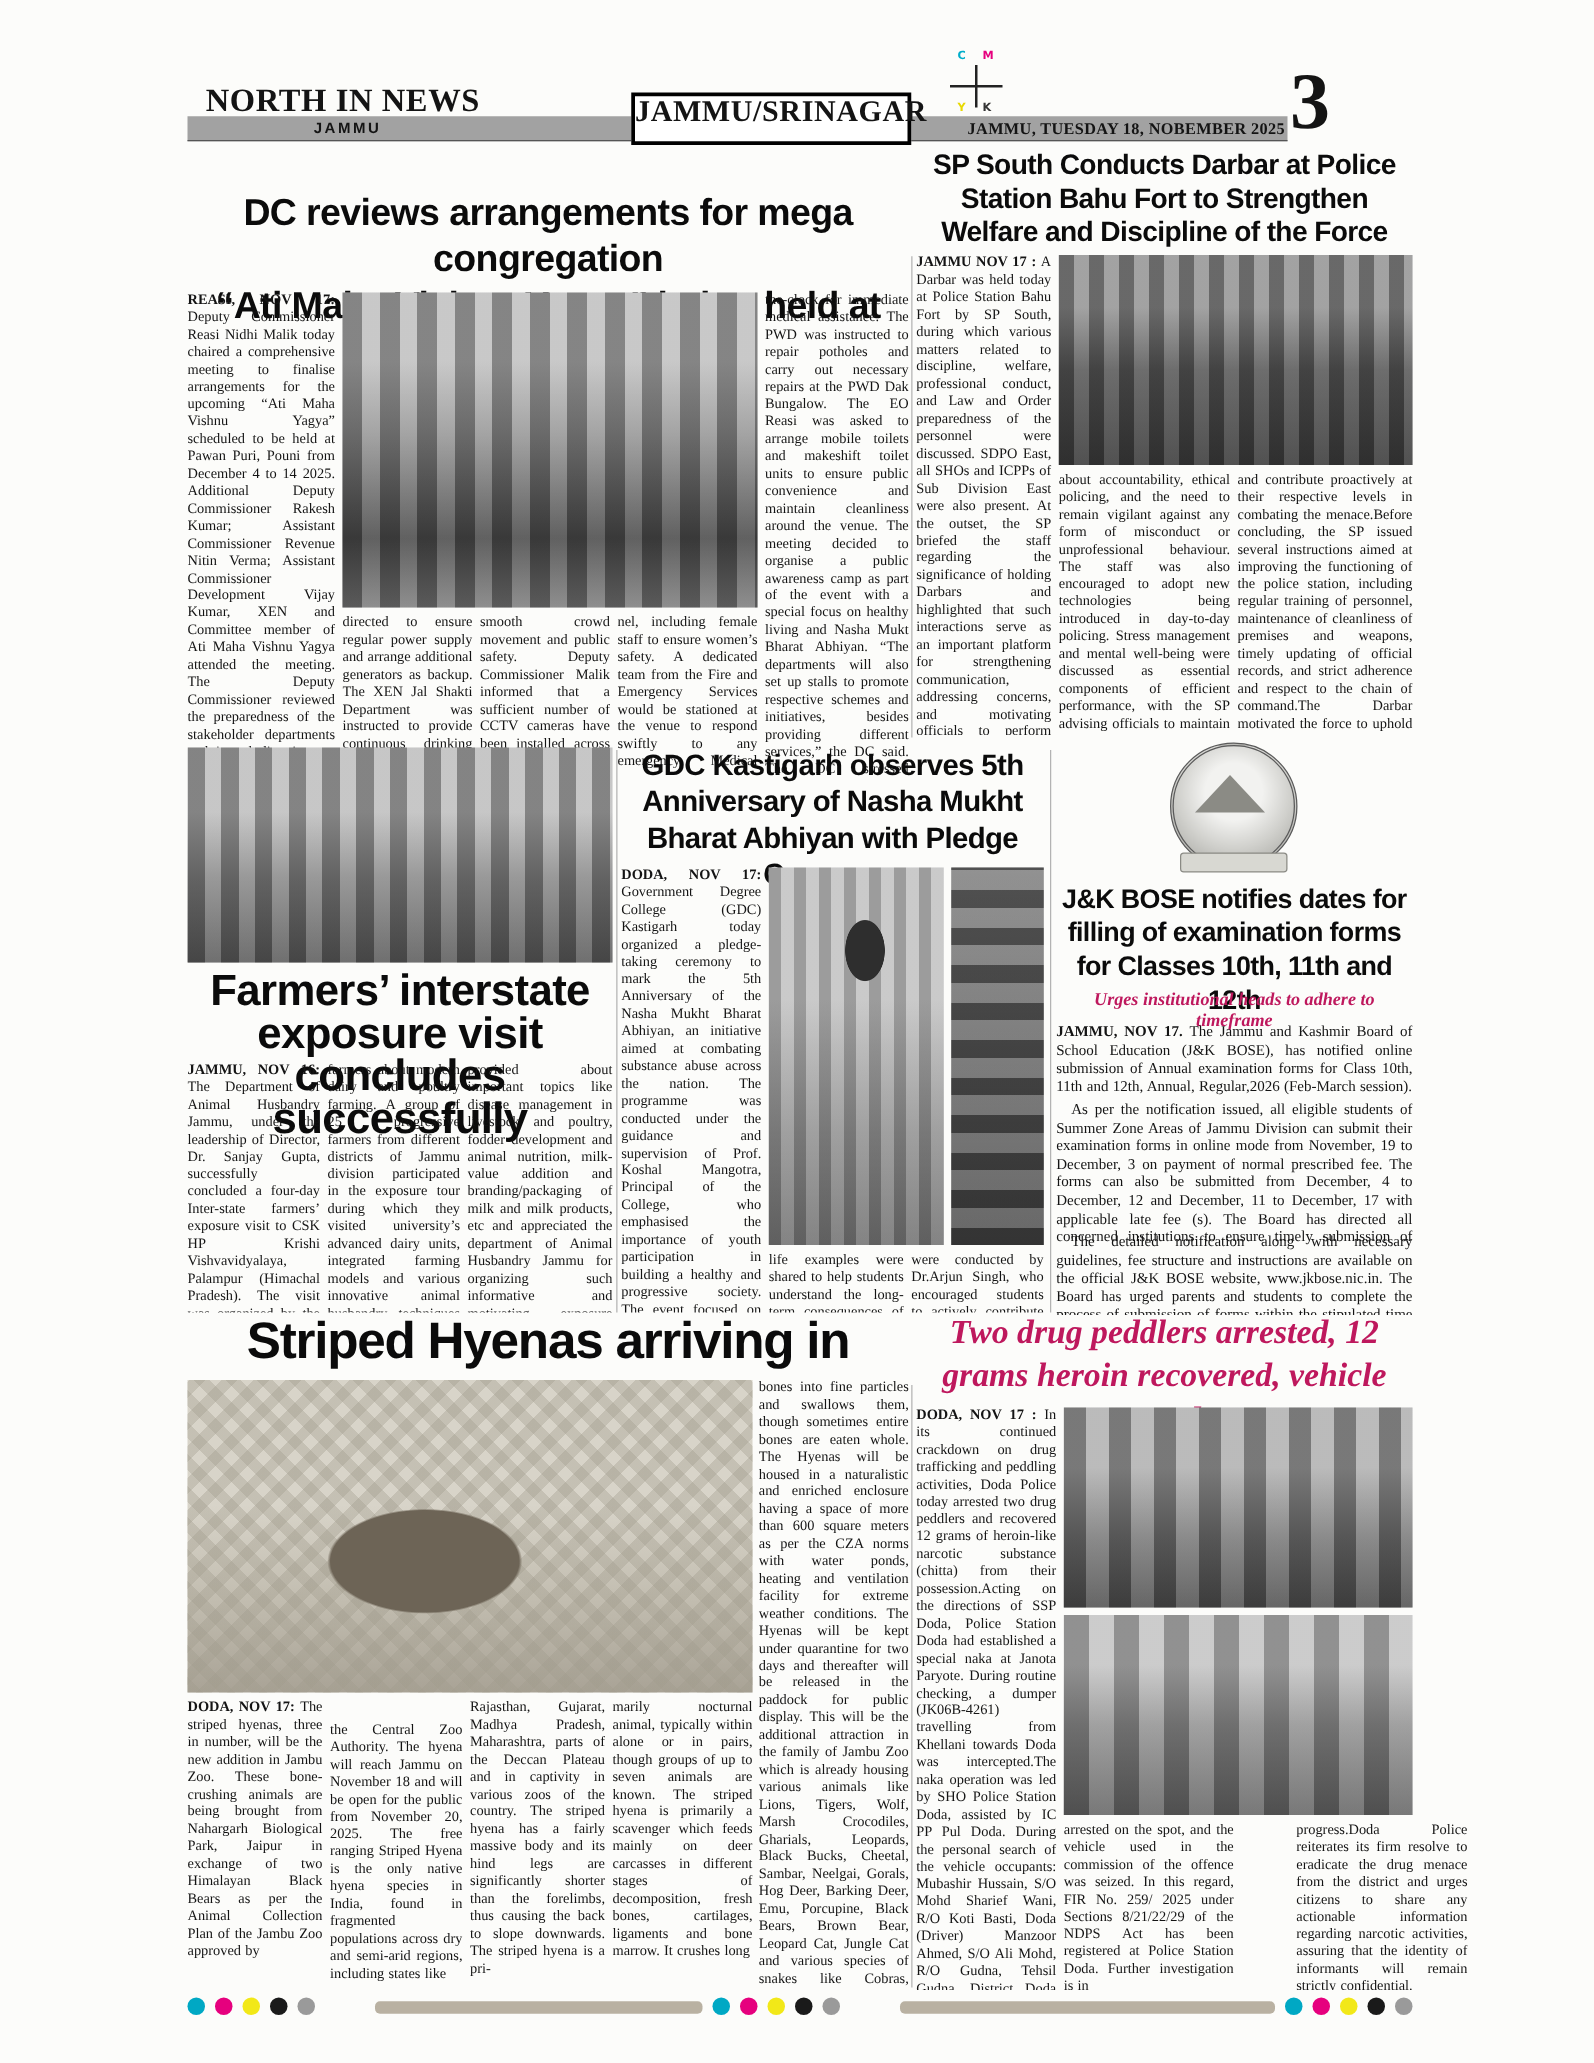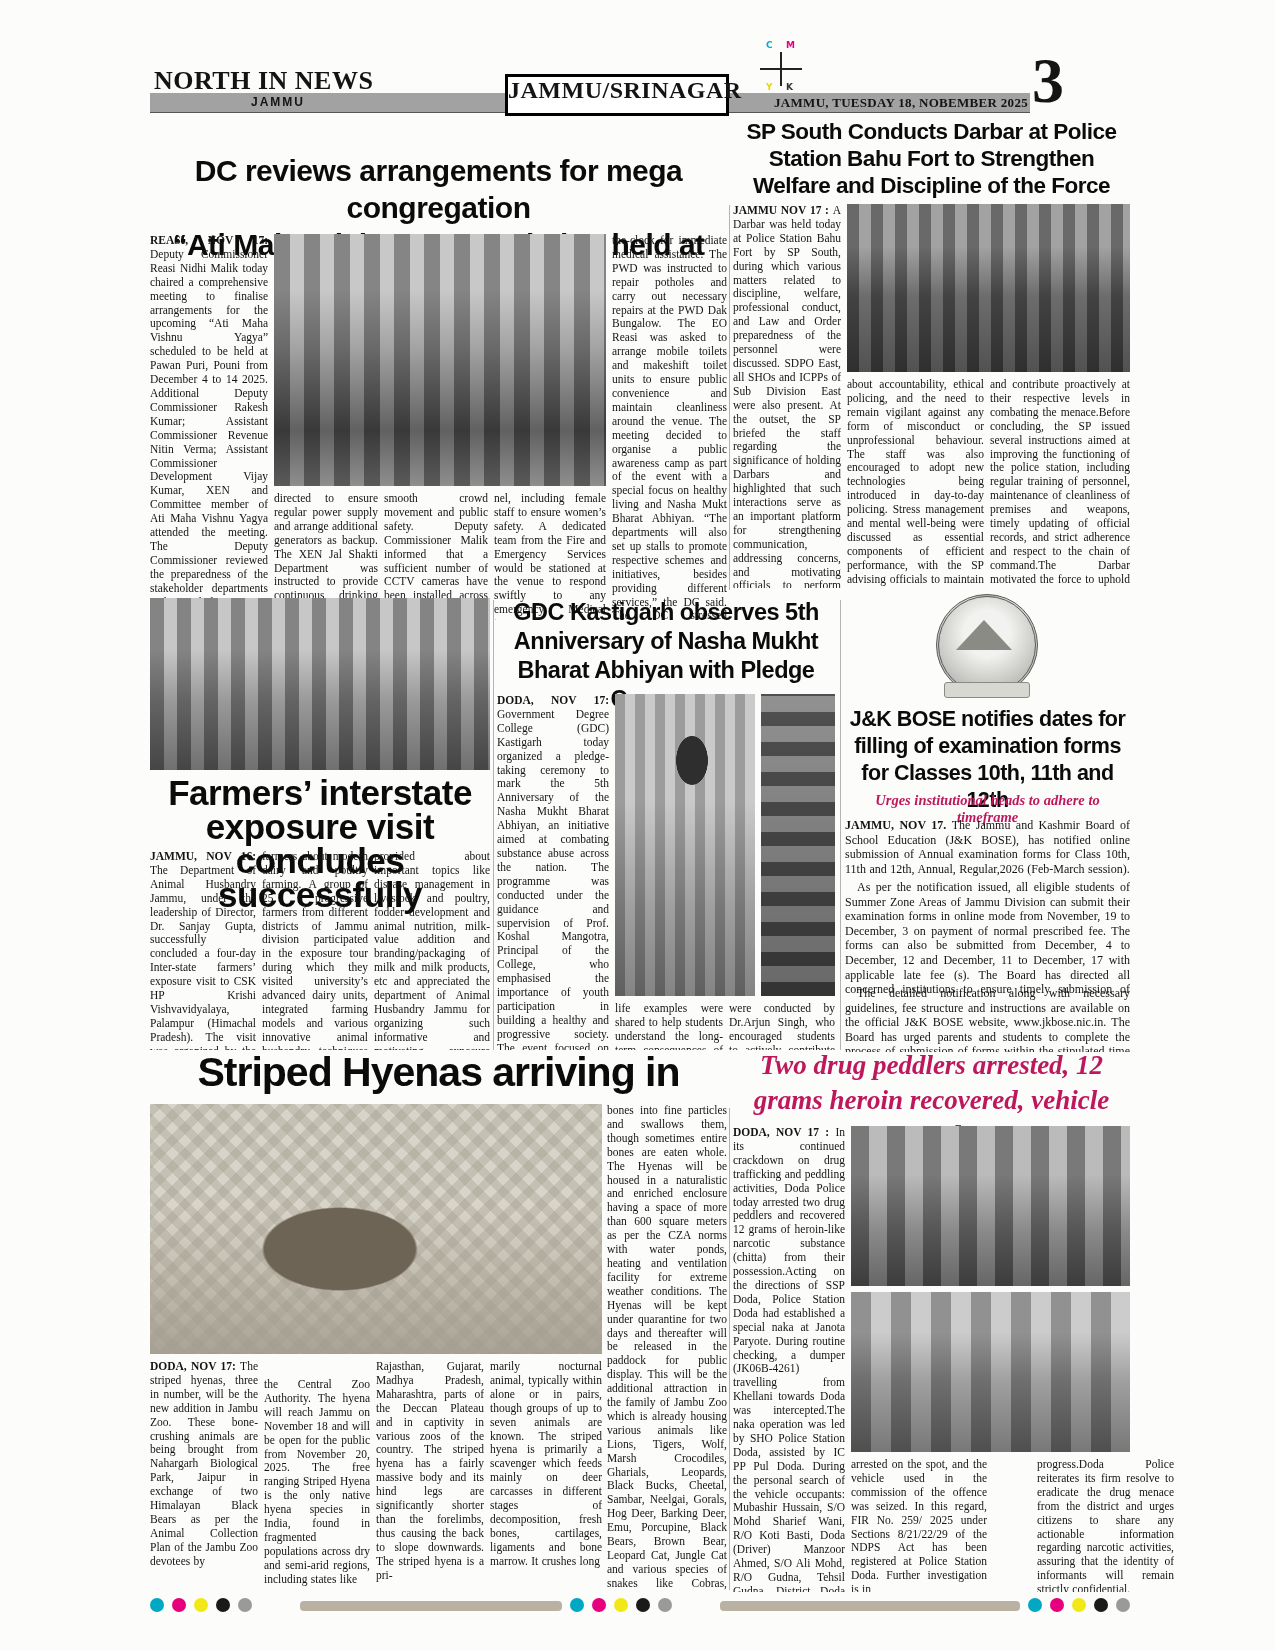--- a/index.html
+++ b/index.html
@@ -3,21 +3,21 @@
 <meta charset="utf-8">
 <style>
   html,body{margin:0;padding:0;background:#e8e8e8;}
   .page{position:relative;width:1275px;height:1650px;background:#fcfcfa;color:#141414;
         font-family:"Liberation Serif", serif;overflow:hidden;margin:0 auto;}
   
   .regmark{position:absolute;left:758px;top:40px;width:46px;height:54px;}
   .regmark .vline{position:absolute;left:22px;top:12px;width:2px;height:34px;background:#222;}
   .regmark .hline{position:absolute;left:2px;top:28px;width:42px;height:2px;background:#222;}
   .regletter{position:absolute;font:bold 9px "DejaVu Sans",sans-serif;}
-  .brand{position:absolute;left:154px;top:66px;width:240px;text-align:left;
+  .brand{position:absolute;left:144px;top:66px;width:240px;text-align:right;
          font:bold 26px "Liberation Serif",serif;letter-spacing:.5px;}
   .graybar{position:absolute;left:150px;top:93px;width:880px;height:19px;background:#a2a2a2;border-bottom:1px solid #555;}
   .brand-sub{position:absolute;left:158px;top:95px;width:240px;text-align:center;
              font:bold 12px "Liberation Sans",sans-serif;letter-spacing:2px;}
   .sectionbox{position:absolute;left:505px;top:74px;width:218px;height:36px;background:#fff;
               border:3px solid #000;text-align:center;line-height:36px;
               font:bold 24px "Liberation Serif",serif;letter-spacing:.5px;}
   .dateline{position:absolute;left:760px;top:95px;width:268px;text-align:right;
             font:bold 13px "Liberation Serif",serif;letter-spacing:.3px;}
   .pagenum{position:absolute;left:1032px;top:44px;width:80px;
@@ -153,21 +153,21 @@
     <p class="col-text" style="left:0;top:226px;width:285px;height:72px;font-size:12px;line-height:14.6px;"><b class="lead">JAMMU, NOV 17. </b><span>The Jammu and Kashmir Board of School Education (J&amp;K BOSE), has notified online submission of Annual examination forms for Class 10th, 11th and 12th, Annual, Regular,2026 (Feb-March session).</span></p>
     <div class="col-text" style="left:0;top:288px;width:285px;height:118px;font-size:12px;line-height:14.6px;text-indent:12px;">As per the notification issued, all eligible students of Summer Zone Areas of Jammu Division can submit their examination forms in online mode from November, 19 to December, 3 on payment of normal prescribed fee. The forms can also be submitted from December, 4 to December, 12 and December, 11 to December, 17 with applicable late fee (s). The Board has directed all concerned institutions to ensure timely submission of forms, advising students to carefully verify their particulars during punching of information on the designated portal.</div>
     <div class="col-text" style="left:0;top:394px;width:285px;height:66px;font-size:12px;line-height:14.6px;text-indent:12px;">The detailed notification along with necessary guidelines, fee structure and instructions are available on the official J&amp;K BOSE website, www.jkbose.nic.in. The Board has urged parents and students to complete the process of submission of forms within the stipulated time frame to avoid imposition of late fee(s), cautioning that no form will be entertained after 18 December 2025 whatsoever.</div>
   </div>
 
   <div style="position:absolute;left:150px;top:1048px;width:577px;height:544px;">
     <div class="h-sans" style="font-size:41px;line-height:48px;letter-spacing:-1px;">Striped Hyenas arriving in Jambu Zoo</div>
     <div class="photo ph-hyena" style="left:0;top:56px;width:452px;height:250px;"></div>
     <div class="col-text" style="left:457px;top:56px;width:120px;height:488px;">bones into fine particles and swallows them, though sometimes entire bones are eaten whole. The Hyenas will be housed in a naturalistic and enriched enclosure having a space of more than 600 square meters as per the CZA norms with water ponds, heating and ventilation facility for extreme weather conditions. The Hyenas will be kept under quarantine for two days and thereafter will be released in the paddock for public display. This will be the additional attraction in the family of Jambu Zoo which is already housing various animals like Lions, Tigers, Wolf, Marsh Crocodiles, Gharials, Leopards, Black Bucks, Cheetal, Sambar, Neelgai, Gorals, Hog Deer, Barking Deer, Emu, Porcupine, Black Bears, Brown Bear, Leopard Cat, Jungle Cat and various species of snakes like Cobras, Pythons, Rat Snake, Russell’s viper and Royal Snakes. The addition of Hyenas will be a great delight for the public especially children, wildlife enthusiasts and for the visitors.</div>
     <div style="position:absolute;left:0;top:312px;width:452px;height:232px;">
-      <p class="col-text" style="left:0;top:0;width:108px;height:232px;"><b class="lead">DODA, NOV 17: </b><span>The striped hyenas, three in number, will be the new addition in Jambu Zoo. These bone-crushing animals are being brought from Nahargarh Biological Park, Jaipur in exchange of two Himalayan Black Bears as per the Animal Collection Plan of the Jambu Zoo devotees by</span></p>
+      <p class="col-text" style="left:0;top:0;width:108px;height:232px;"><b class="lead">DODA, NOV 17: </b><span>The striped hyenas, three in number, will be the new addition in Jambu Zoo. These bone-crushing animals are being brought from Nahargarh Biological Park, Jaipur in exchange of two Himalayan Black Bears as per the Animal Collection Plan of the Jambu Zoo approved by</span></p>
       <div class="col-text" style="left:114px;top:18px;width:106px;height:232px;">the Central Zoo Authority. The hyena will reach Jammu on November 18 and will be open for the public from November 20, 2025. The free ranging Striped Hyena is the only native hyena species in India, found in fragmented populations across dry and semi-arid regions, including states like</div>
       <div class="col-text" style="left:226px;top:0;width:108px;height:232px;">Rajasthan, Gujarat, Madhya Pradesh, Maharashtra, parts of the Deccan Plateau and in captivity in various zoos of the country. The striped hyena has a fairly massive body and its hind legs are significantly shorter than the forelimbs, thus causing the back to slope downwards. The striped hyena is a pri-</div>
       <div class="col-text" style="left:340px;top:0;width:112px;height:232px;">marily nocturnal animal, typically within alone or in pairs, though groups of up to seven animals are known. The striped hyena is primarily a scavenger which feeds mainly on deer carcasses in different stages of decomposition, fresh bones, cartilages, ligaments and bone marrow. It crushes long</div>
     </div>
   </div>
 
   <div style="position:absolute;left:733px;top:1048px;width:397px;height:544px;">
     <div class="h-serif" style="font-size:27px;line-height:35px;">Two drug peddlers arrested, 12 grams heroin recovered, vehicle sezed</div>
     <div style="position:absolute;left:0;top:78px;width:397px;height:466px;">
       <p class="col-text" style="left:0;top:0;width:112px;height:466px;"><b class="lead">DODA, NOV 17 : </b><span>In its continued crackdown on drug trafficking and peddling activities, Doda Police today arrested two drug peddlers and recovered 12 grams of heroin-like narcotic substance (chitta) from their possession.Acting on the directions of SSP Doda, Police Station Doda had established a special naka at Janota Paryote. During routine checking, a dumper (JK06B-4261) travelling from Khellani towards Doda was intercepted.The naka operation was led by SHO Police Station Doda, assisted by IC PP Pul Doda. During the personal search of the vehicle occupants: Mubashir Hussain, S/O Mohd Sharief Wani, R/O Koti Basti, Doda (Driver) Manzoor Ahmed, S/O Ali Mohd, R/O Gudna, Tehsil Gudna, District Doda (Co-passenger)Police recovered a total of 12 grams of heroin-like substance, comprising: 5 grams from the driver 7 grams from the co-passenger.Both accused were</span></p>

